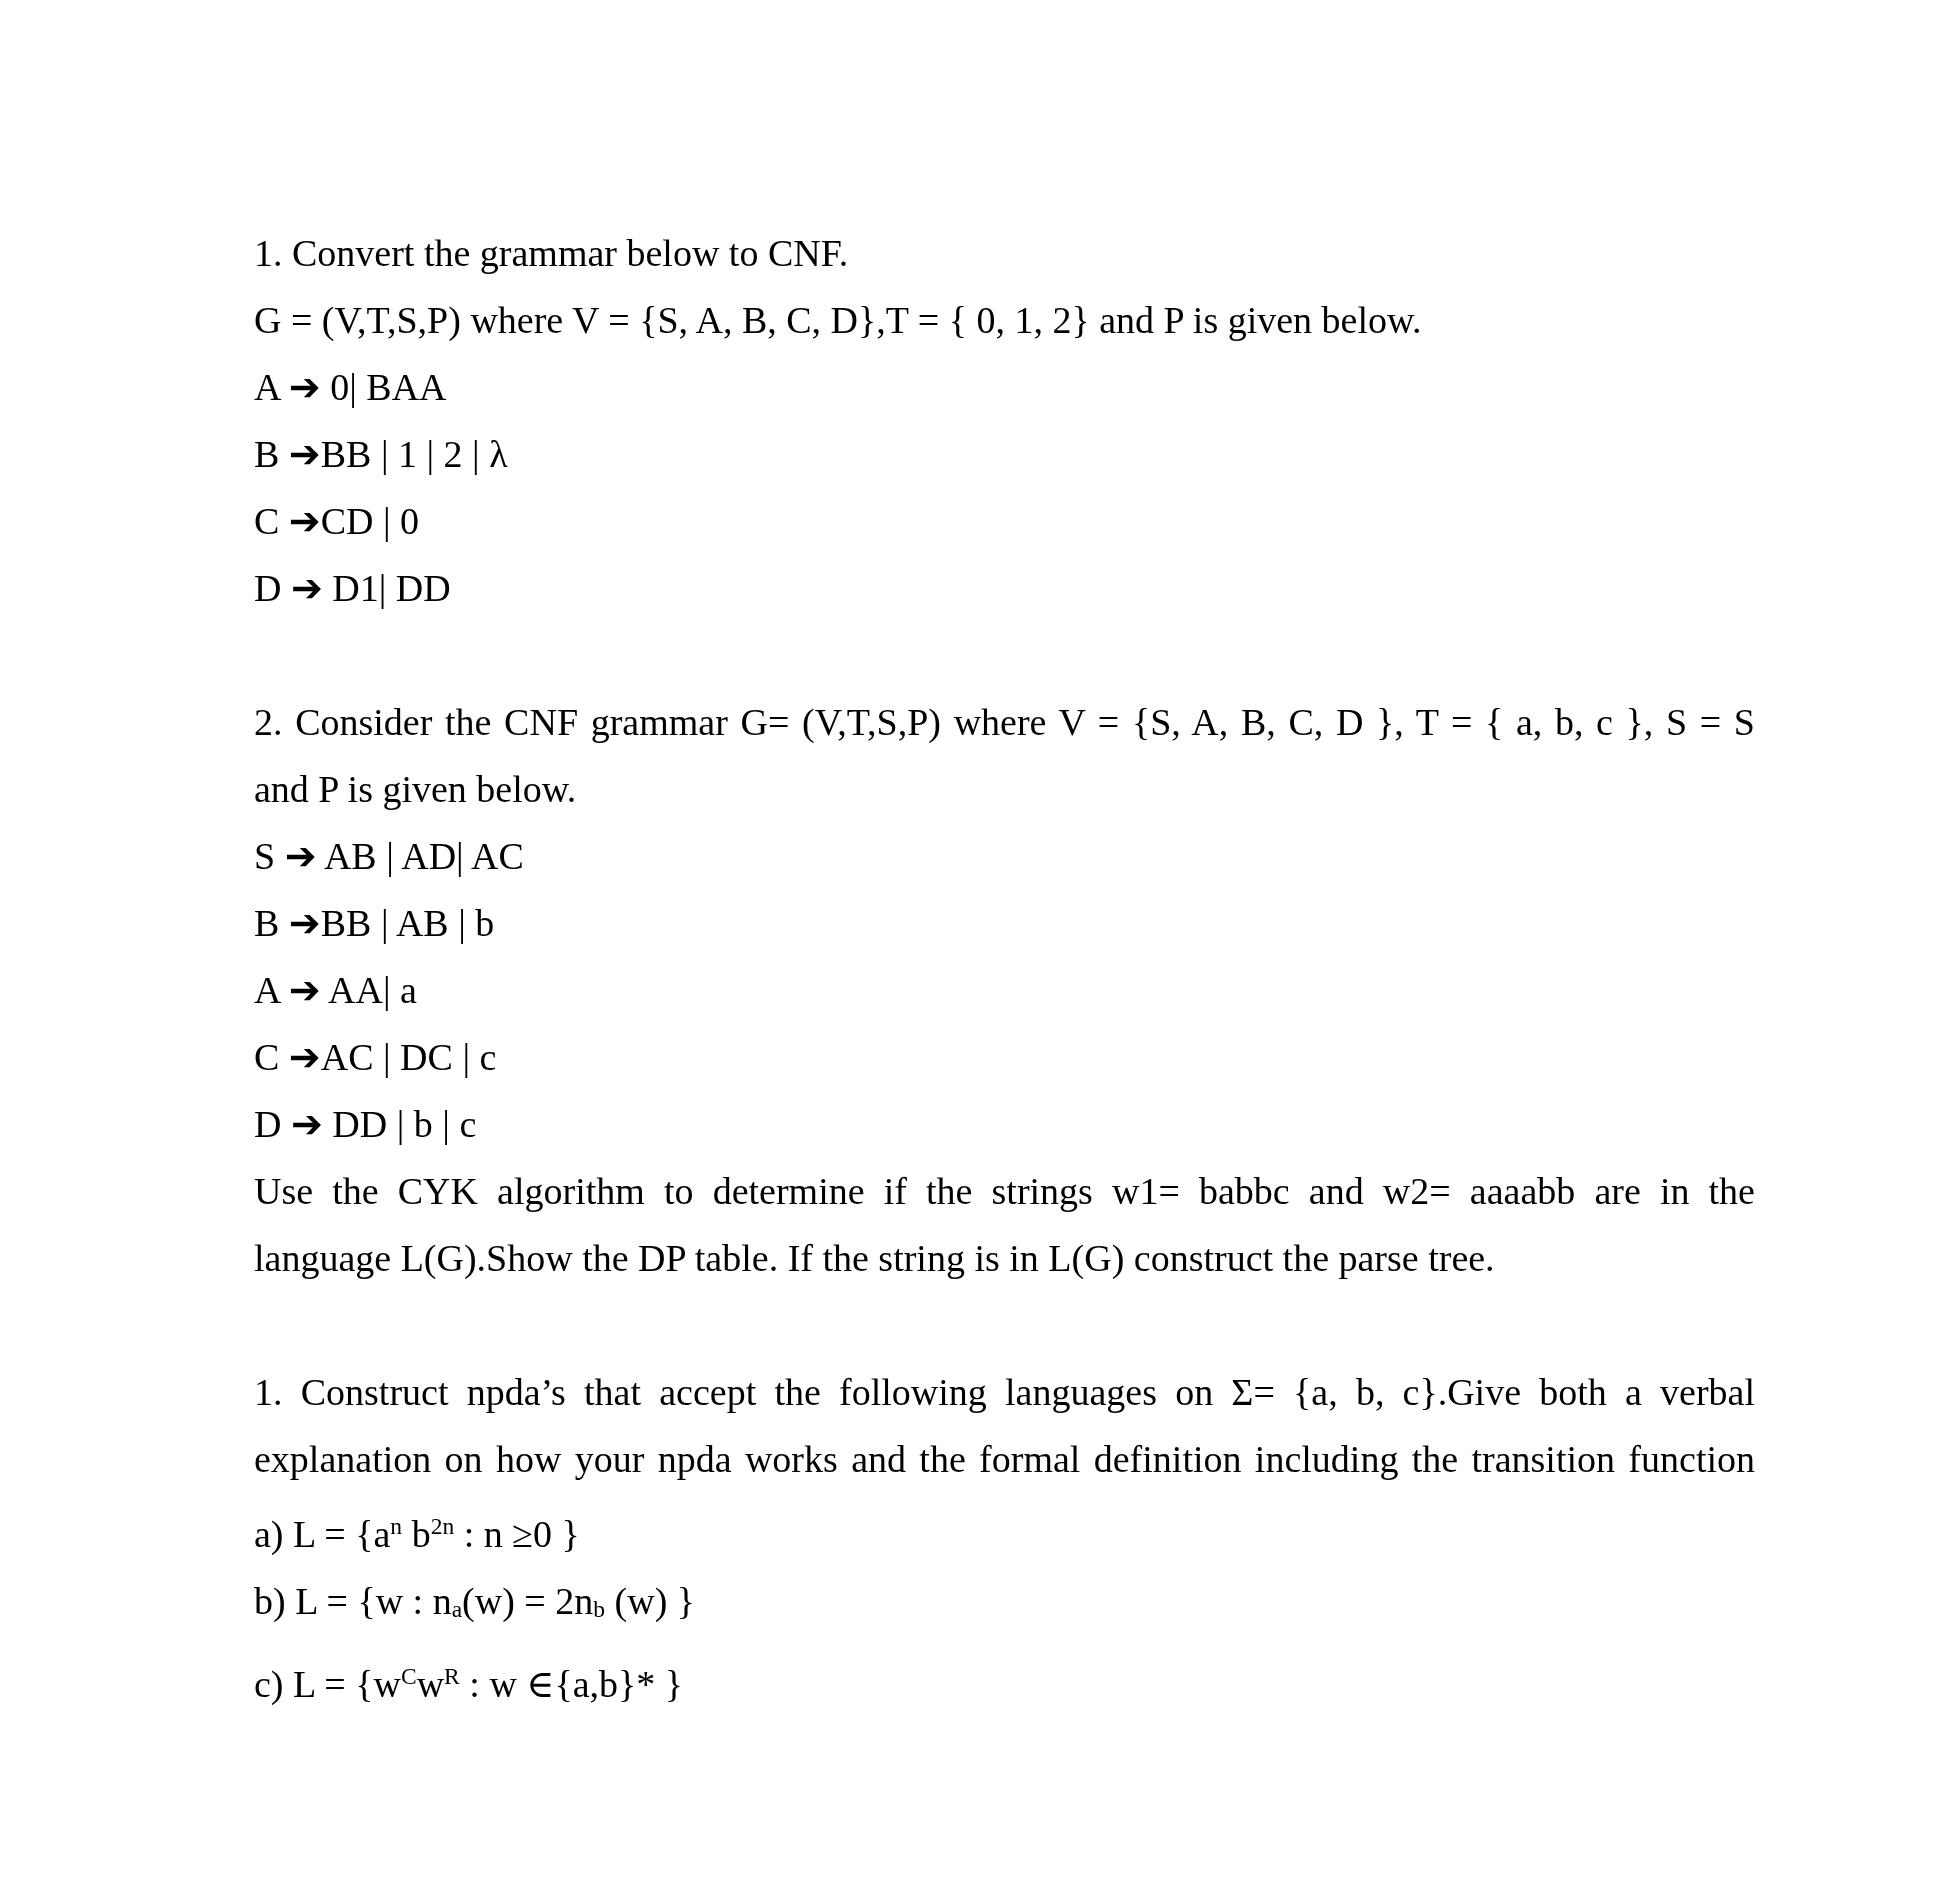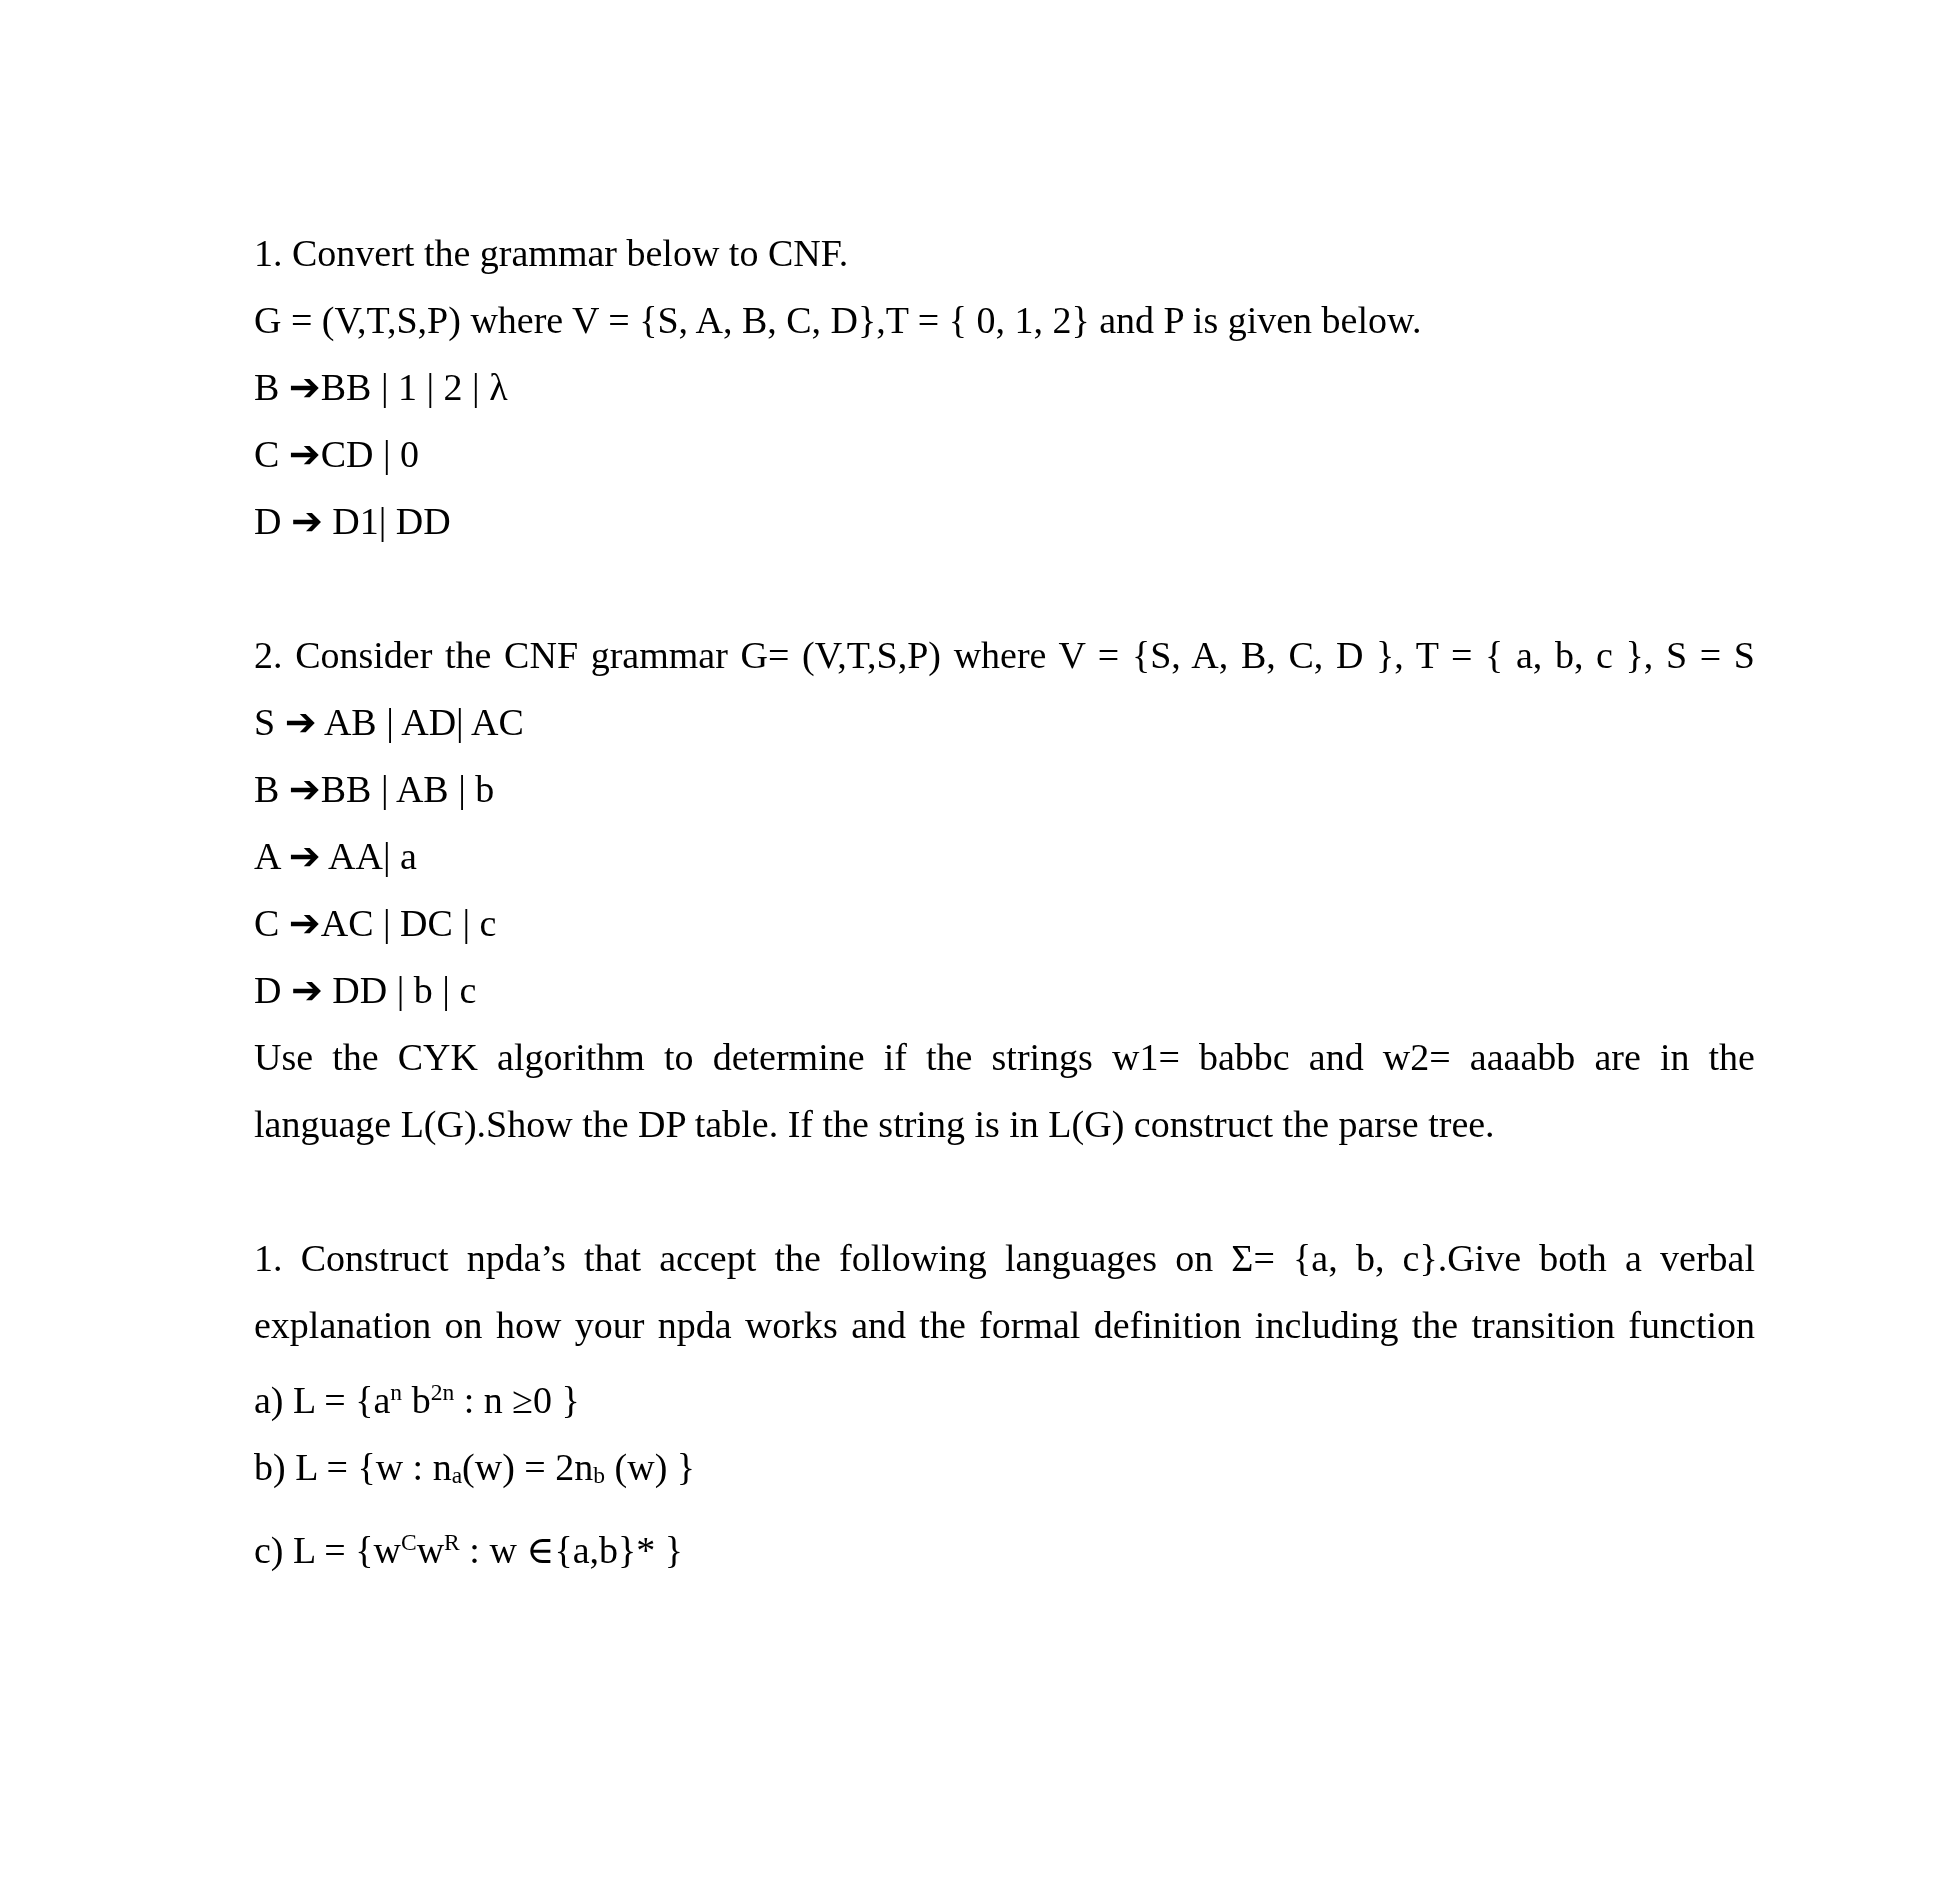--- a/index.html
+++ b/index.html
@@ -41,25 +41,27 @@
     vertical-align: -0.14em;
   }
 </style>
 </head>
 <body style="background: rgb(255, 255, 255);">
 
 <div class="doc" style="color: rgb(0, 0, 0); margin-left: 24px;">
   <div>
       <div class="line"><span class="txt">1. Convert the grammar below to CNF.</span></div>
       <div class="line"><span class="txt">G = (V,T,S,P) where V = {S, A, B, C, D},T = { 0, 1, 2} and P is given below.</span></div>
+      <div class="line"><span class="txt">A </span><span class="arrow">➔</span><span class="txt"> 0| BAA</span></div>
       <div class="line"><span class="txt">B </span><span class="arrow">➔</span><span class="txt">BB | 1 | 2 | λ</span></div>
       <div class="line"><span class="txt">C </span><span class="arrow">➔</span><span class="txt">CD | 0</span></div>
       <div class="line"><span class="txt">D </span><span class="arrow">➔</span><span class="txt"> D1| DD</span></div>
       <div class="line blank"></div>
       <div class="line justified"><span class="txt">2. Consider the CNF grammar G= (V,T,S,P) where V = {S, A, B, C, D }, T = { a, b, c }, S = S</span></div>
+      <div class="line"><span class="txt">and P is given below.</span></div>
       <div class="line"><span class="txt">S </span><span class="arrow">➔</span><span class="txt"> AB | AD| AC</span></div>
       <div class="line"><span class="txt">B </span><span class="arrow">➔</span><span class="txt">BB | AB | b</span></div>
       <div class="line"><span class="txt">A </span><span class="arrow">➔</span><span class="txt"> AA| a</span></div>
       <div class="line"><span class="txt">C </span><span class="arrow">➔</span><span class="txt">AC | DC | c</span></div>
       <div class="line"><span class="txt">D </span><span class="arrow">➔</span><span class="txt"> DD | b | c</span></div>
       <div class="line justified"><span class="txt">Use the CYK algorithm to determine if the strings w1= babbc and w2= aaaabb are in the</span></div>
       <div class="line"><span class="txt">language L(G).Show the DP table. If the string is in L(G) construct the parse tree.</span></div>
       <div class="line blank"></div>
       <div class="line justified"><span class="txt">1. Construct npda’s that accept the following languages on Σ= {a, b, c}.Give both a verbal</span></div>
       <div class="line justified"><span class="txt">explanation on how your npda works and the formal definition including the transition function</span></div>

